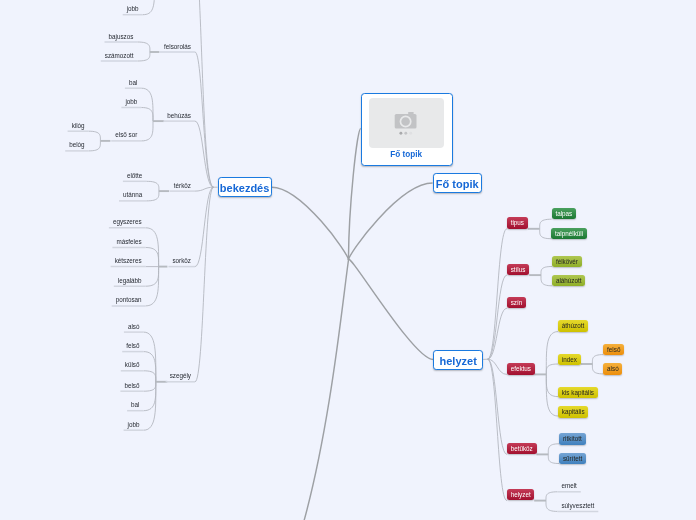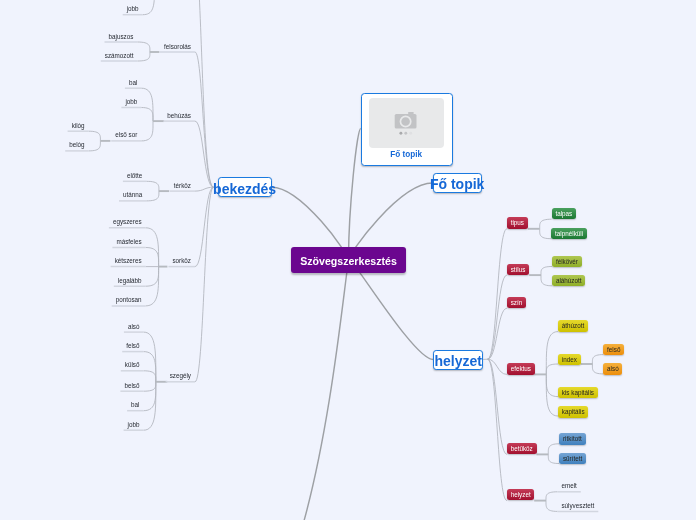--- a/index.html
+++ b/index.html
@@ -19,21 +19,21 @@
         box-shadow:0 1px 1.5px rgba(0,0,0,.22);}
   .wt{color:#fff;}
   .dk{color:#262621;}
   .c-red{background:linear-gradient(#c43b57,#a2102f);}
   .c-green{background:linear-gradient(#4aa05e,#1b7832);}
   .c-olive{background:linear-gradient(#afc751,#8fae28);}
   .c-yellow{background:linear-gradient(#e5d92c,#cec100);}
   .c-orange{background:linear-gradient(#f5b03c,#ec8e0c);}
   .c-blue{background:linear-gradient(#75a4d4,#3f80bd);}
   .mt{position:absolute;background:#fff;border:1.75px solid #1a7ae0;border-radius:3.2px;
-      color:#1668d6;font-weight:bold;font-size:14px;line-height:1;white-space:nowrap;padding-top:3.2px;
+      color:#1668d6;font-weight:bold;font-size:11px;line-height:1;white-space:nowrap;padding-top:3.2px;
       display:flex;align-items:center;justify-content:center;box-sizing:border-box;
       box-shadow:0 1px 1.6px rgba(0,0,0,.25);}
   #root{position:absolute;background:#6b068f;border-radius:3px;color:#fff;font-weight:bold;
         font-size:10.6px;padding-top:2px;box-sizing:border-box;display:flex;align-items:center;justify-content:center;
         box-shadow:0 1.5px 2px rgba(0,0,0,.25);}
   #imgtopic{position:absolute;background:#fff;border:1.75px solid #1a7ae0;border-radius:3.6px;
         box-sizing:border-box;box-shadow:0 1px 1.6px rgba(0,0,0,.25);}
   #imgbox{position:absolute;background:#e8e9ea;border-radius:4px;overflow:hidden;}
   #imgcap{position:absolute;text-align:center;color:#1668d6;font-weight:bold;font-size:8.2px;line-height:1;}
 </style>
@@ -202,14 +202,13 @@
         <rect x="25.7" y="15.9" width="21.8" height="14.7" rx="1.6" fill="#c2c3c5"></rect>
         <circle cx="36.6" cy="23.5" r="5.15" fill="none" stroke="#e8e9ea" stroke-width="1.7"></circle>
         <circle cx="31.9" cy="35.2" r="1.45" fill="#a9aaac"></circle>
         <circle cx="36.8" cy="35.2" r="1.45" fill="#c3c4c6"></circle>
         <circle cx="41.7" cy="35.2" r="1.45" fill="#dfe0e2"></circle>
       </svg>
     </div>
     <div id="imgcap" style="left:0;top:57.7px;width:88.9px">Fő topik</div>
   </div>
 
-  <div id="root" style="left:291.0px;top:247.0px;width:115.0px;height:26.0px">Szövegszerkesztés</div>
 </div>
 
 </body></html>

